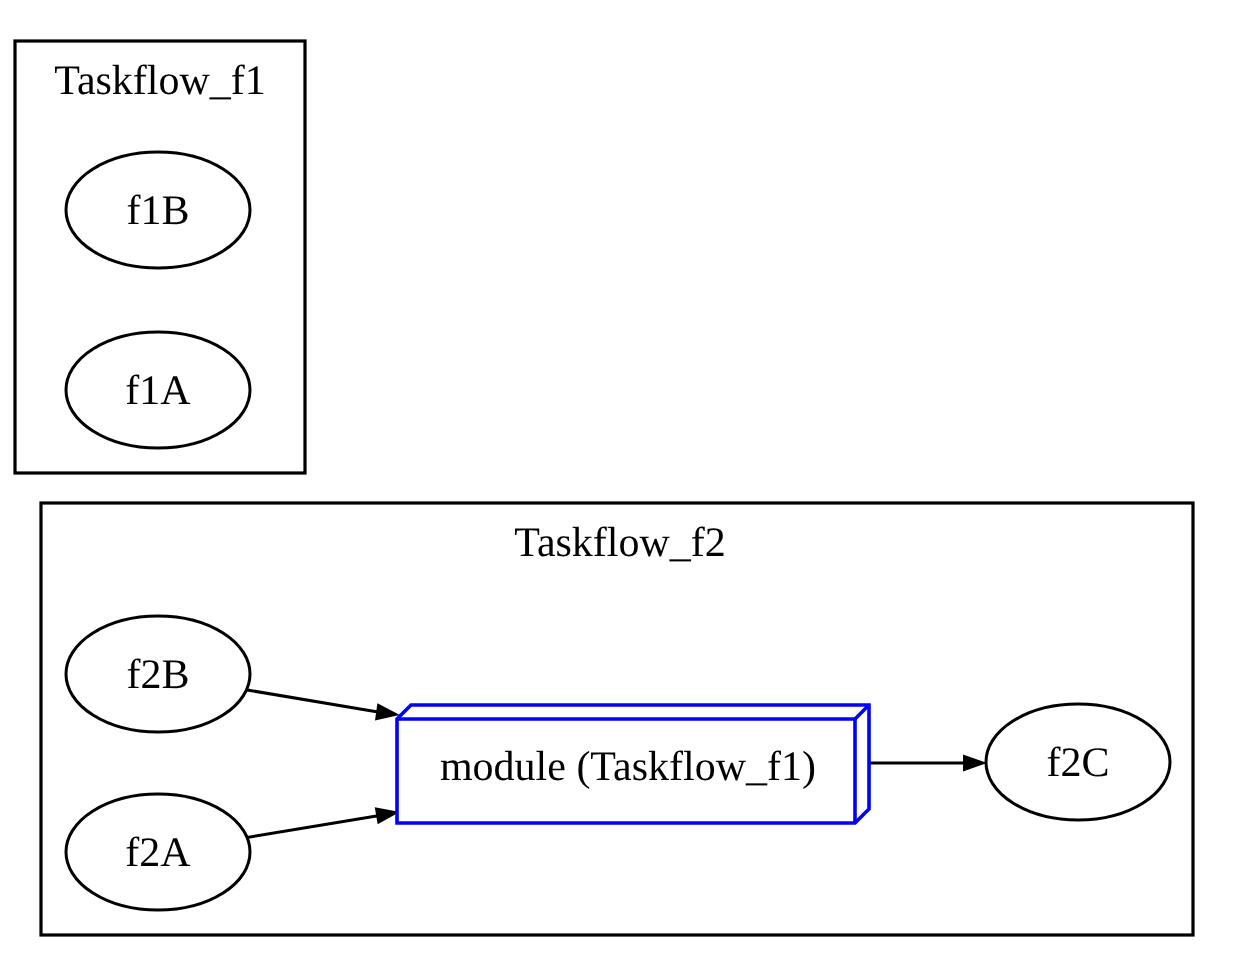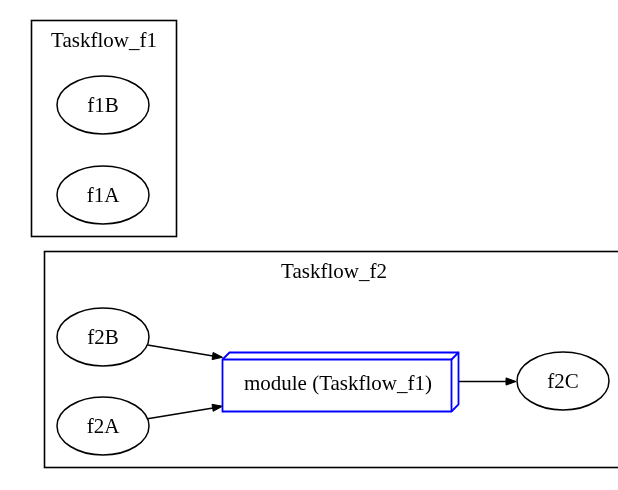--- a/index.html
+++ b/index.html
@@ -5,21 +5,20 @@
   html, body {
     margin: 0;
     padding: 0;
     background: #ffffff;
   }
   .canvas-wrap {
     width: 536px;
     height: 490px;
     background: #ffffff;
     position: relative;
-    padding-left: 24px;
   }
   svg {
     display: block;
   }
   .diag-text {
     font-family: "Liberation Serif", "DejaVu Serif", serif;
     font-size: 21px;
     fill: #000000;
   }
   .node-shape {

